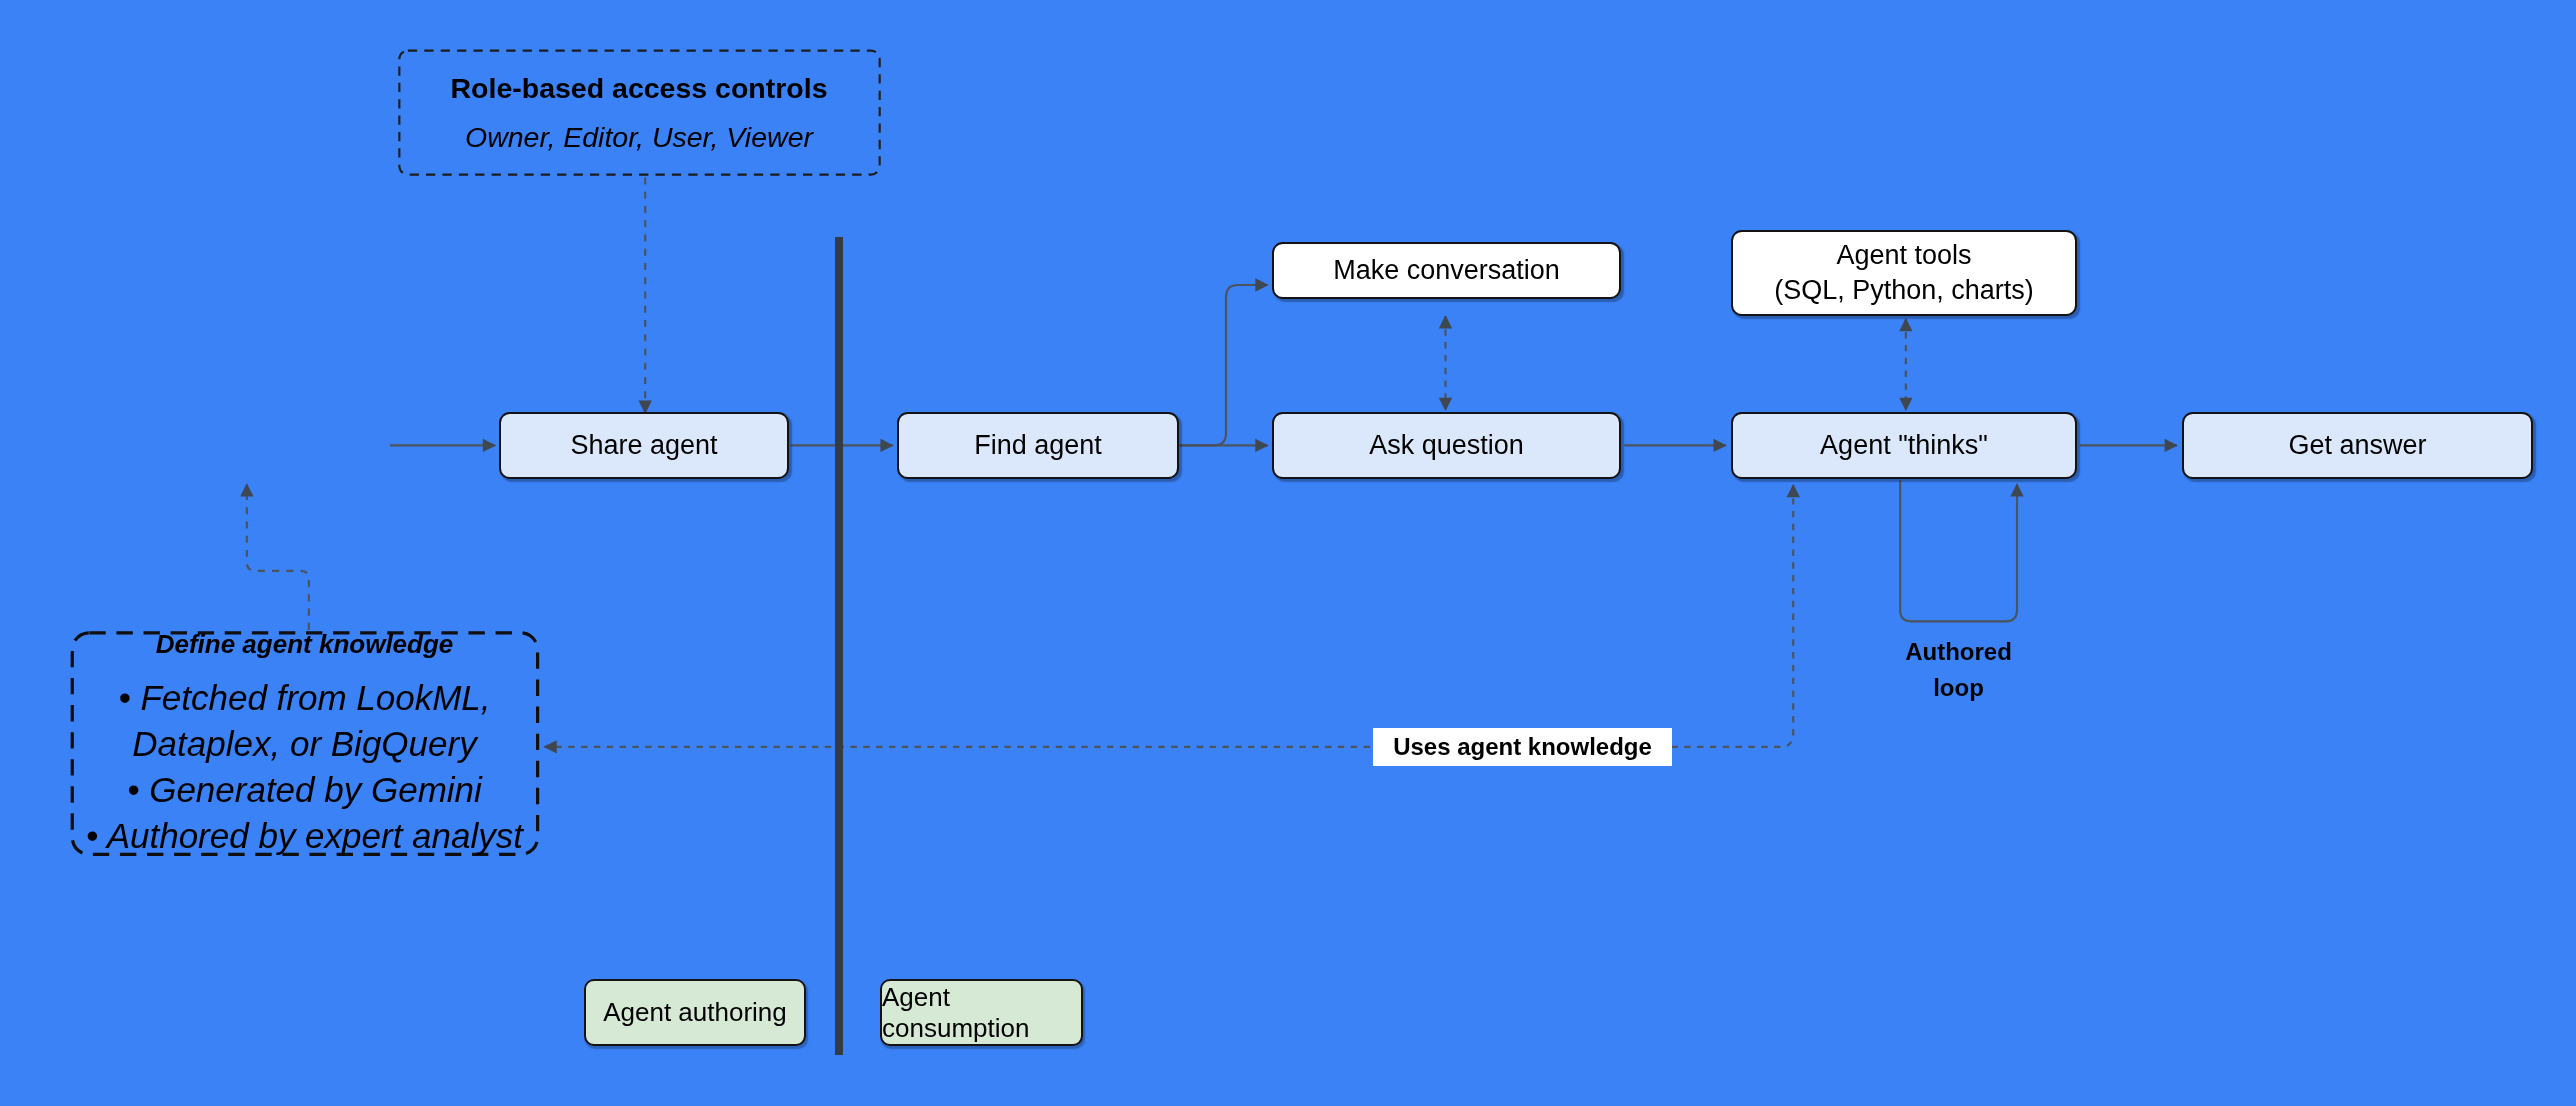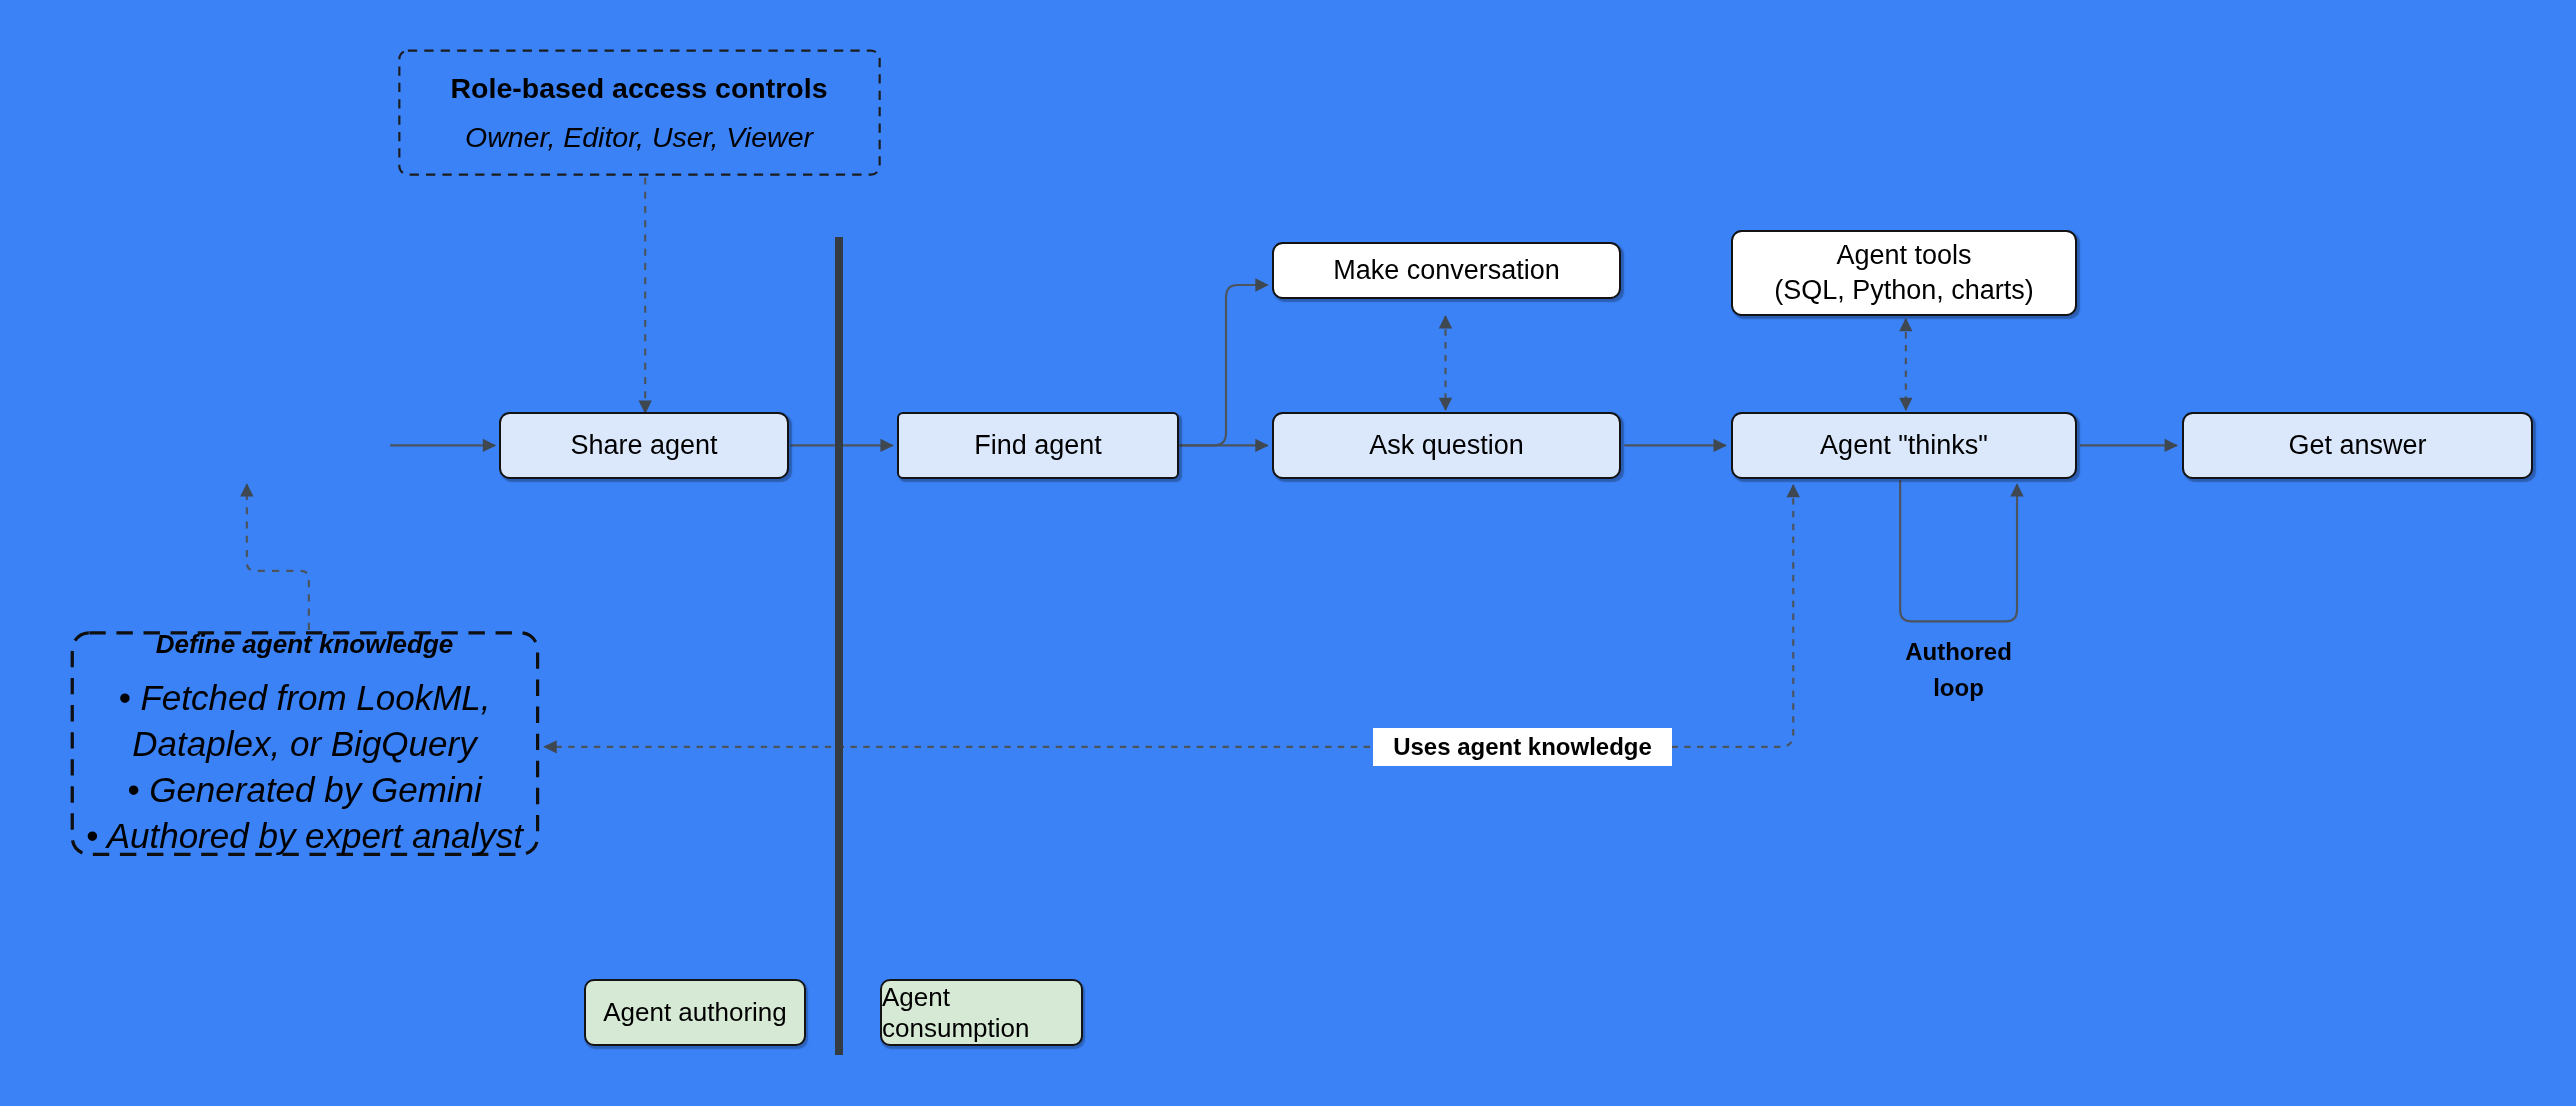--- a/index.html
+++ b/index.html
@@ -118,21 +118,21 @@
       <li>Generated by Gemini</li>
       <li>Authored by expert analyst</li>
     </ul>
   </div>
 
 
   <div class="node" style="left:499px; top:412px; width:290px; height:67px;">
     <span>Share agent</span>
   </div>
 
-  <div class="node" style="left:897px; top:412px; width:282px; height:67px;border-radius:6px;">
+  <div class="node" style="left:897px; top:412px; width:282px; height:67px;">
     <span>Find agent</span>
   </div>
 
   <div class="node" style="left:1272px; top:412px; width:349px; height:67px;">
     <span>Ask question</span>
   </div>
 
   <div class="node" style="left:1731px; top:412px; width:346px; height:67px;">
     <span>Agent "thinks"</span>
   </div>

